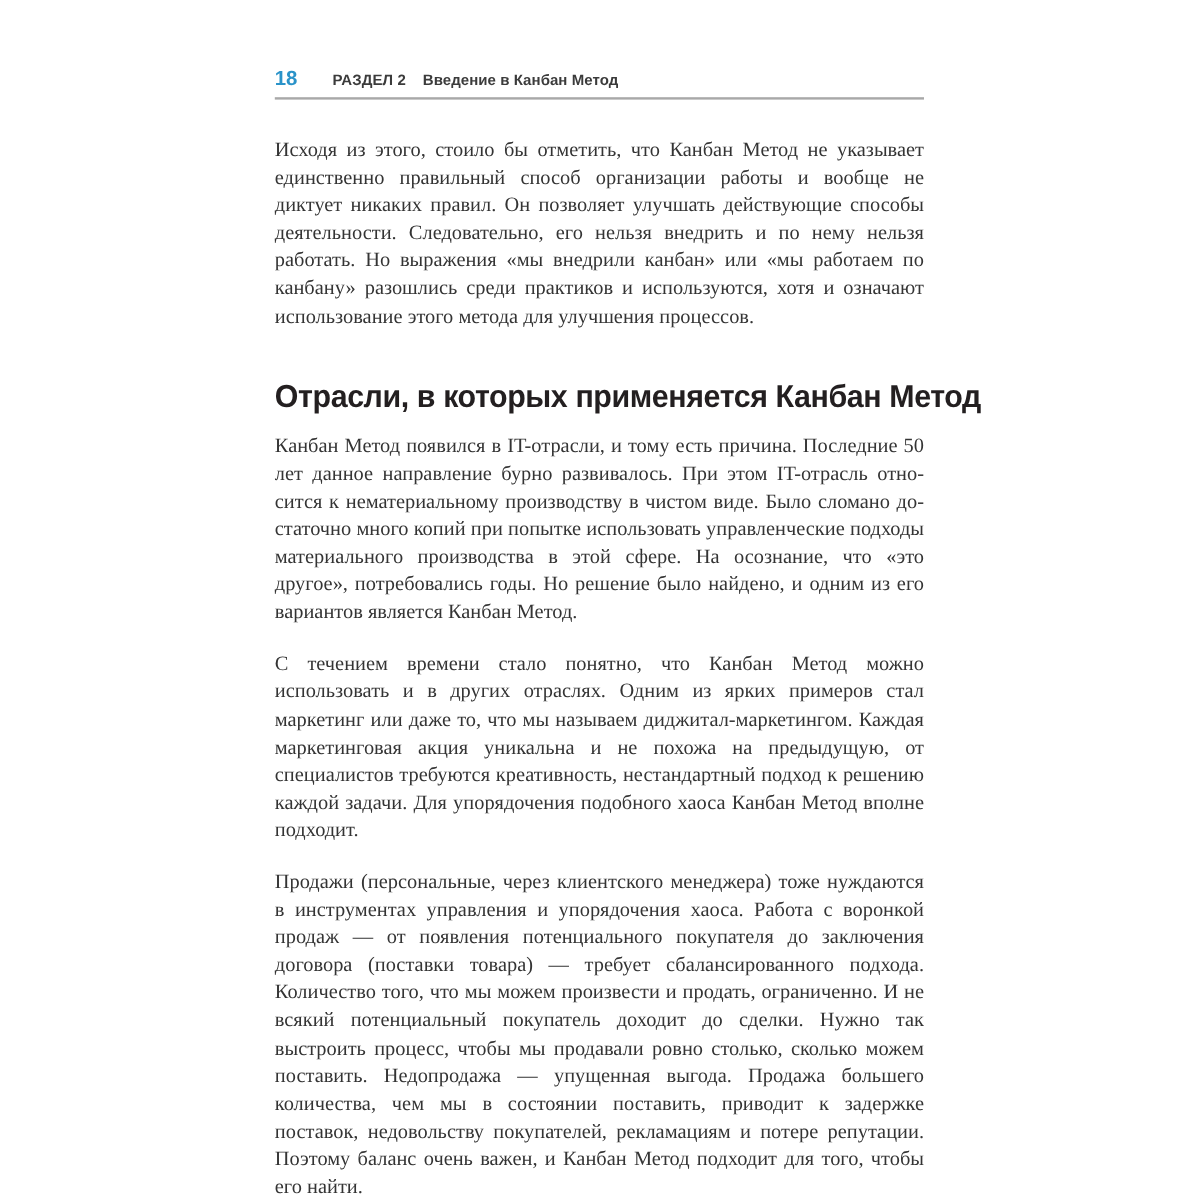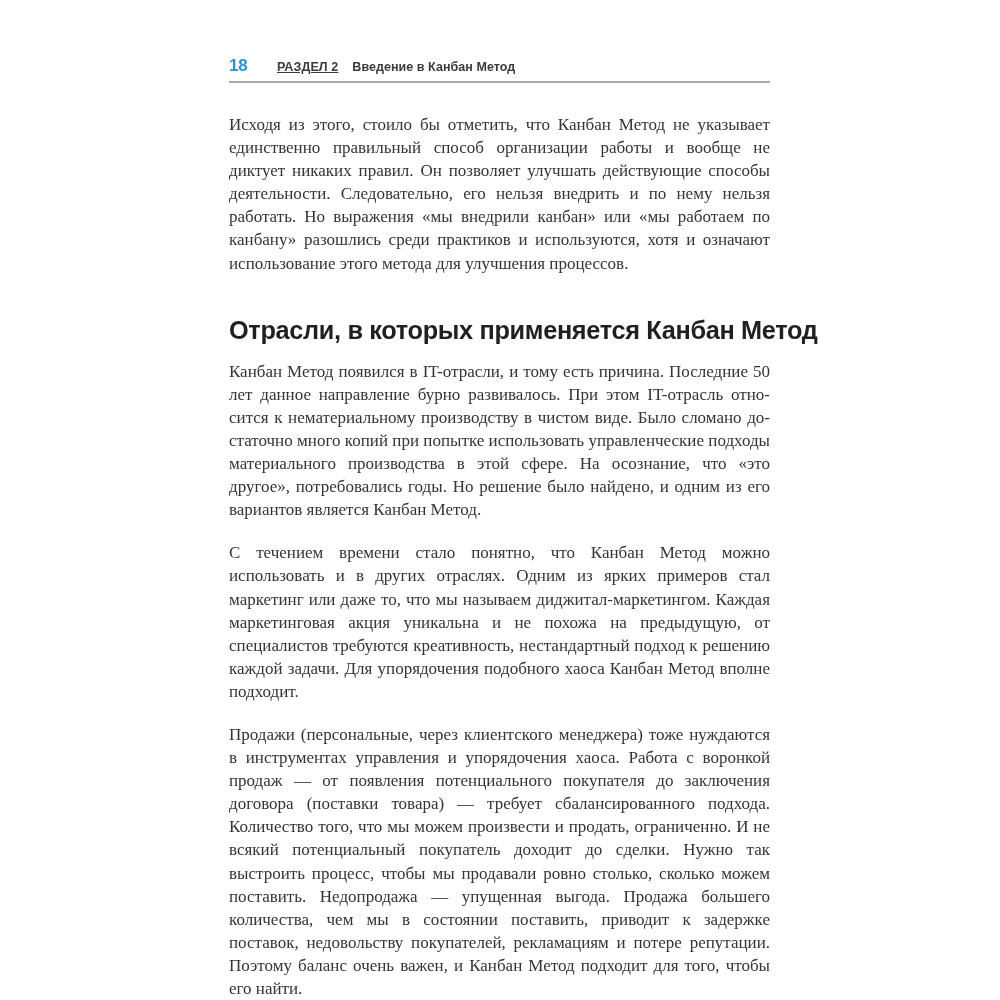--- a/index.html
+++ b/index.html
@@ -42,21 +42,20 @@
     width: 48px;
     flex: 0 0 48px;
   }
   .head-section {
     color: #3b3b3b;
     font-weight: bold;
     font-size: 12.5px;
     letter-spacing: 0.1px;
     margin-right: 14px;
     white-space: nowrap;
-    text-decoration: underline;
   }
   .head-title {
     color: #3b3b3b;
     font-weight: 600;
     font-size: 12.5px;
     letter-spacing: 0.05px;
     white-space: nowrap;
   }
   .head-rule {
     position: absolute;

